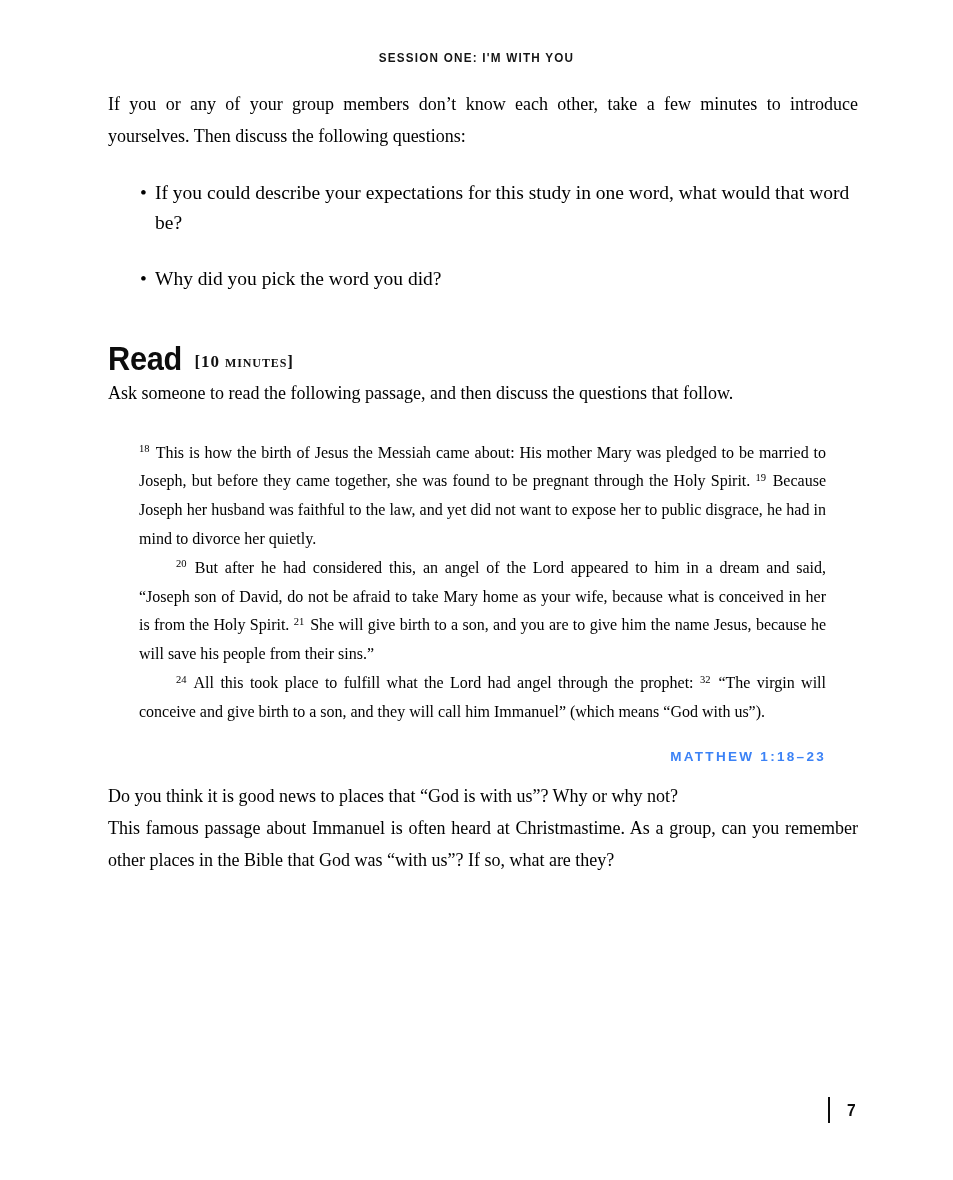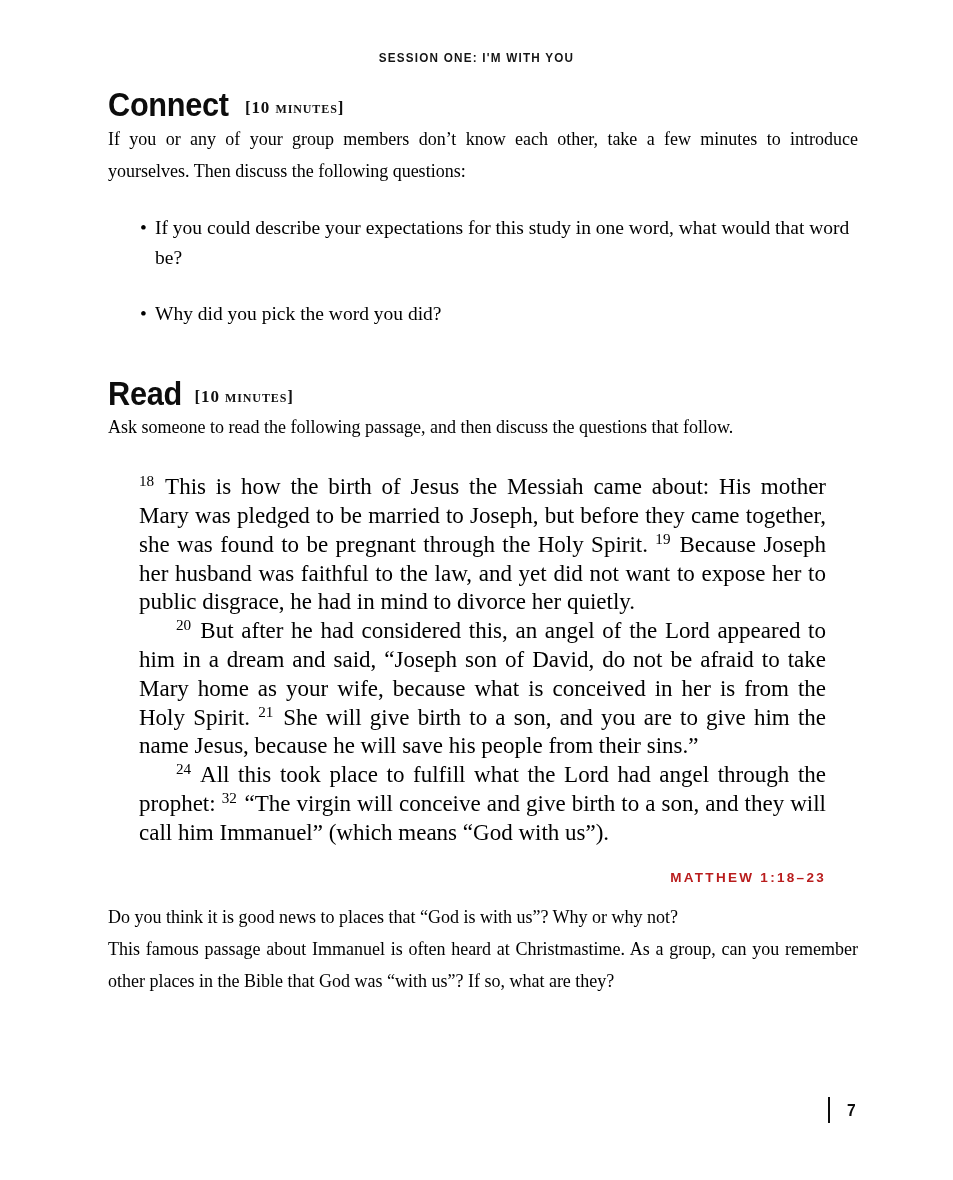--- a/index.html
+++ b/index.html
@@ -123,21 +123,21 @@
   }
 
   
   .scripture-block {
     margin-top: 30px;
     margin-left: 31px;
     width: 687px;
   }
 
   .scripture-block p {
-    font-size: 23px;
+    font-size: 16px;
     line-height: 28.8px;
     text-align: justify;
     text-justify: inter-word;
     margin: 0;
     hyphens: auto;
     -webkit-hyphens: auto;
   }
 
   .scripture-block p.indented { text-indent: 37px; }
 
@@ -148,21 +148,21 @@
     padding-right: 1.5px;
   }
 
   .citation {
     margin-top: 22px;
     text-align: right;
     font-family: "Liberation Sans Narrow", "Liberation Sans", "DejaVu Sans", sans-serif;
     font-weight: 700;
     font-size: 13.5px;
     letter-spacing: 2.3px;
-    color: #b91c1c;
+    color: #3b82f6;
   }
 
   
   .closing-q1 { margin-top: 43px; }
   .closing-q2 { margin-top: 60px; }
 
   
   .folio {
     position: absolute;
     left: 828px;
@@ -192,23 +192,20 @@
 </style>
 </head>
 <body>
 
 <div class="page">
 
   <div class="running-header">SESSION ONE: I'M WITH YOU</div>
 
   <div class="content">
 
-    <h2 class="section-heading heading-connect">
-      <span class="heading-word">Connect</span><span class="heading-duration">[10 minutes]</span>
-    </h2>
 
     <p class="body-text intro-para">If you or any of your group members don’t know each other, take a few minutes to introduce yourselves. Then discuss the following questions:</p>
 
     <ul class="question-list">
       <li>
         <span class="bullet-glyph">•</span>
         <span>If you could describe your expectations for this study in one word, what would that word be?</span>
       </li>
       <li>
         <span class="bullet-glyph">•</span>

